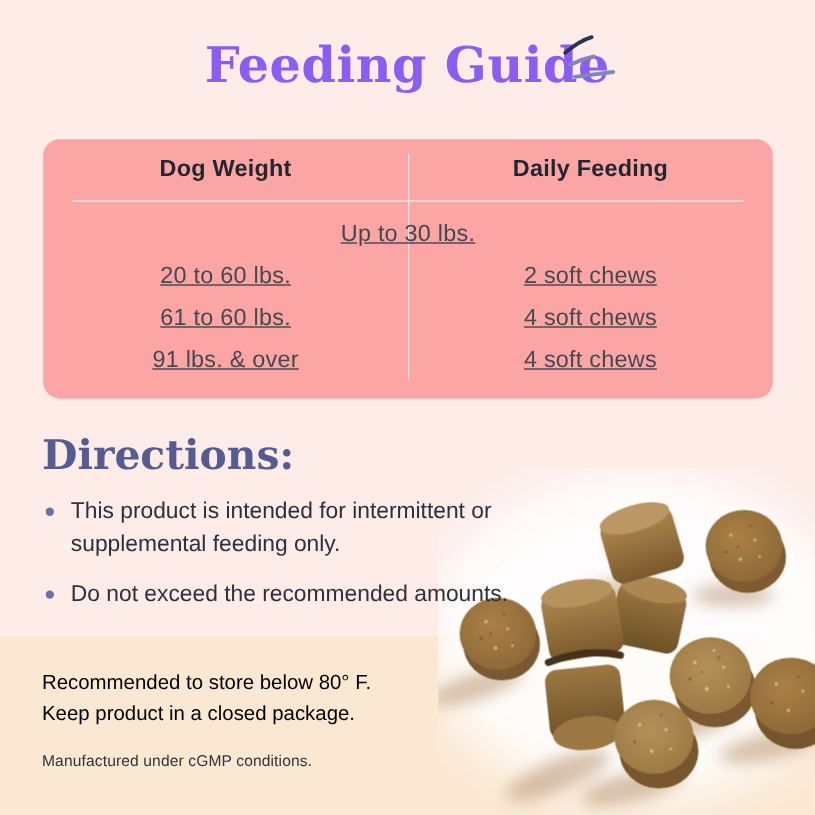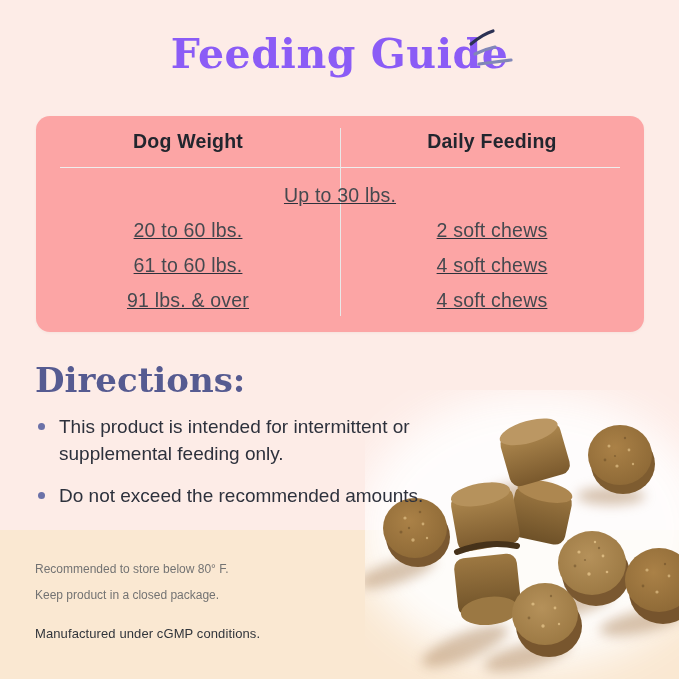--- a/index.html
+++ b/index.html
@@ -75,21 +75,21 @@
     font-size:19px; line-height:27px; color:#2d313c;
   }
   .bullet-dot {
     position:absolute; left:0; top:10px; width:7px; height:7px;
     border-radius:50%; background:#6b71a8;
   }
 
   
   .storage-block {
     position:absolute; left:35px; top:556px;
-    font-size:12px; line-height:26px; color:#737373;
+    font-size:17px; line-height:26px; color:#000000;
   }
   .cgmp-note {
     position:absolute; left:35px; top:626px;
     font-size:13px; color:#31353b; font-weight:500;
     letter-spacing:.1px;
   }
 
   
   .chews-photo { position:absolute; left:365px; top:390px; width:314px; height:289px; }
 </style>

